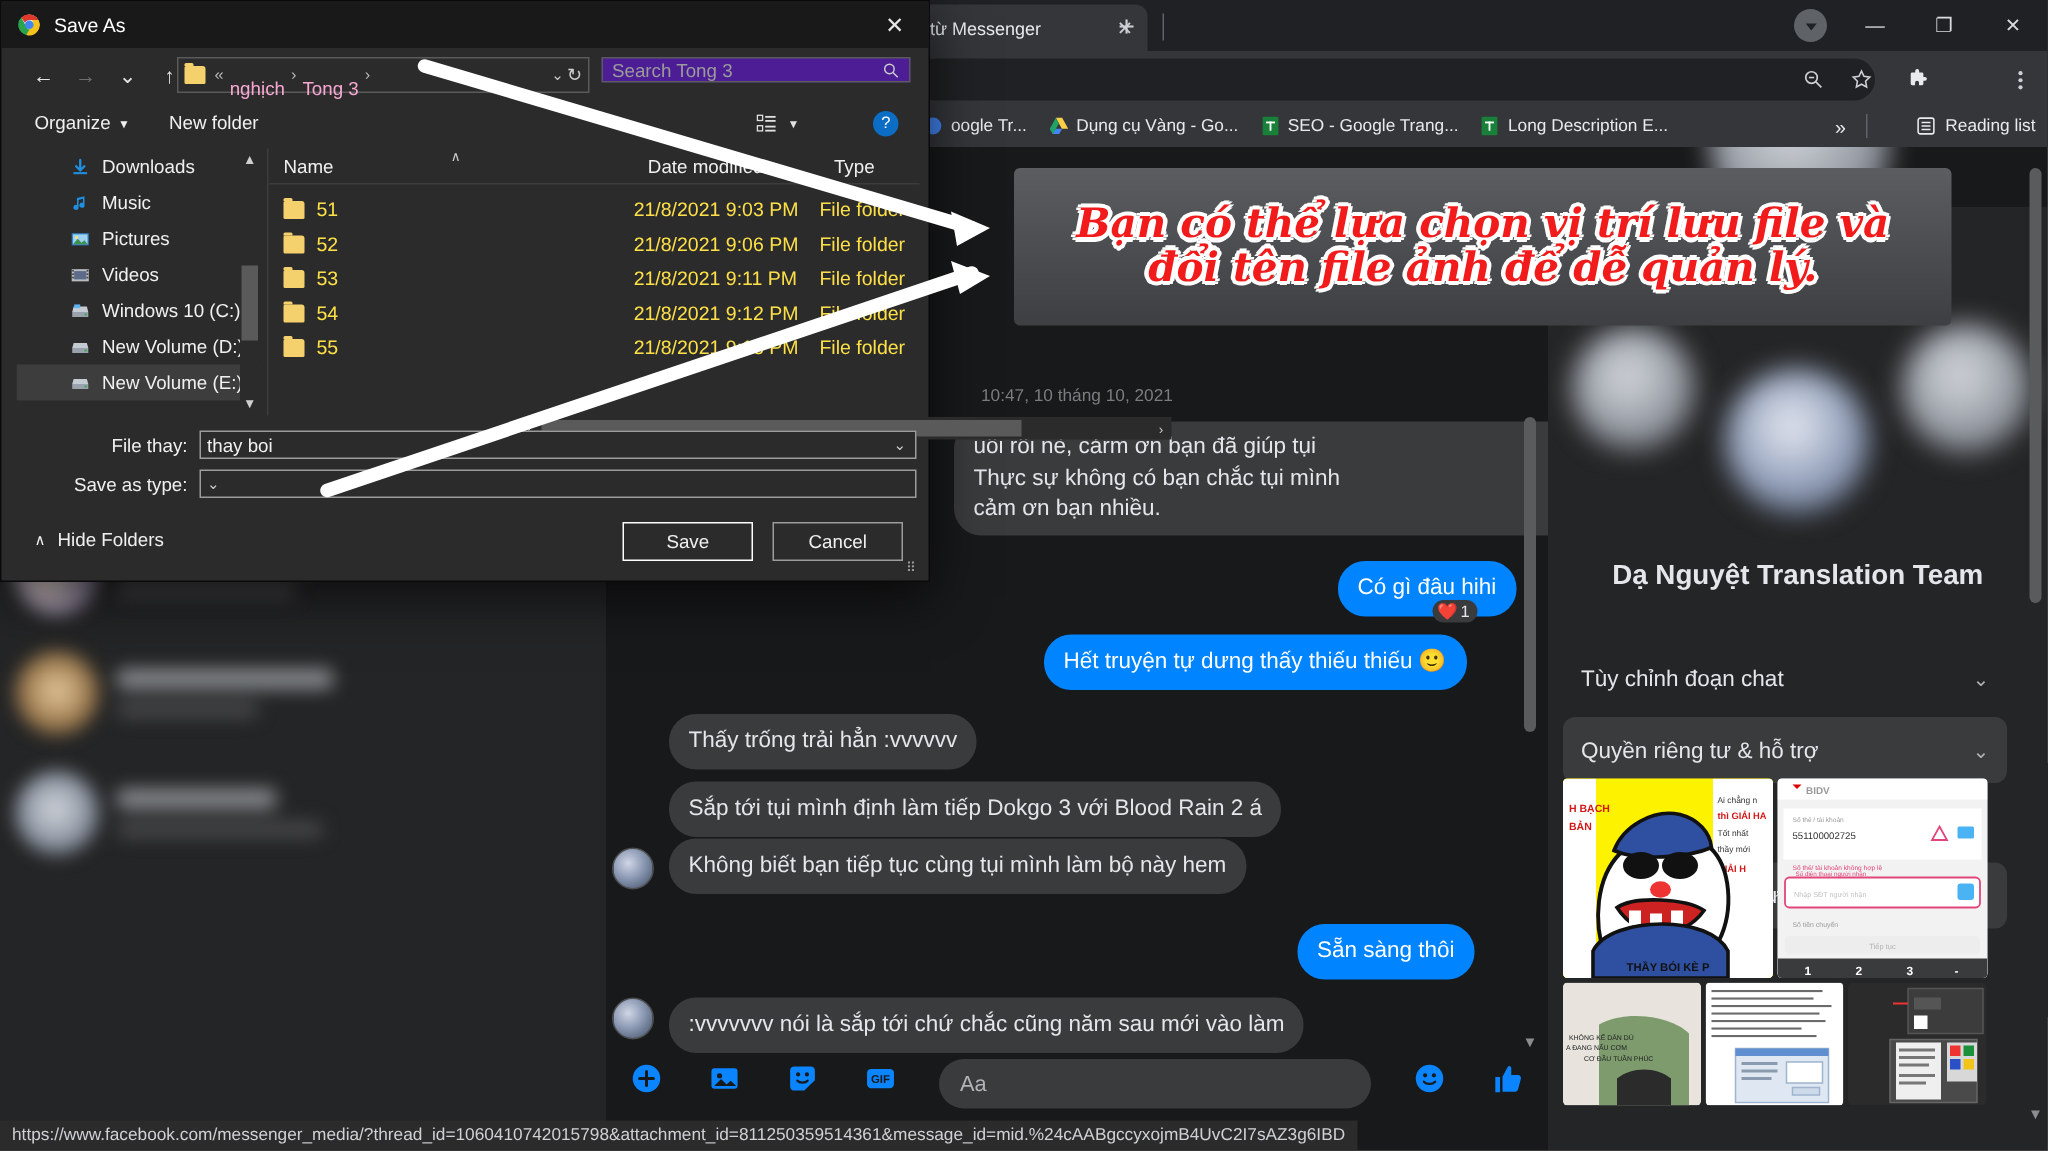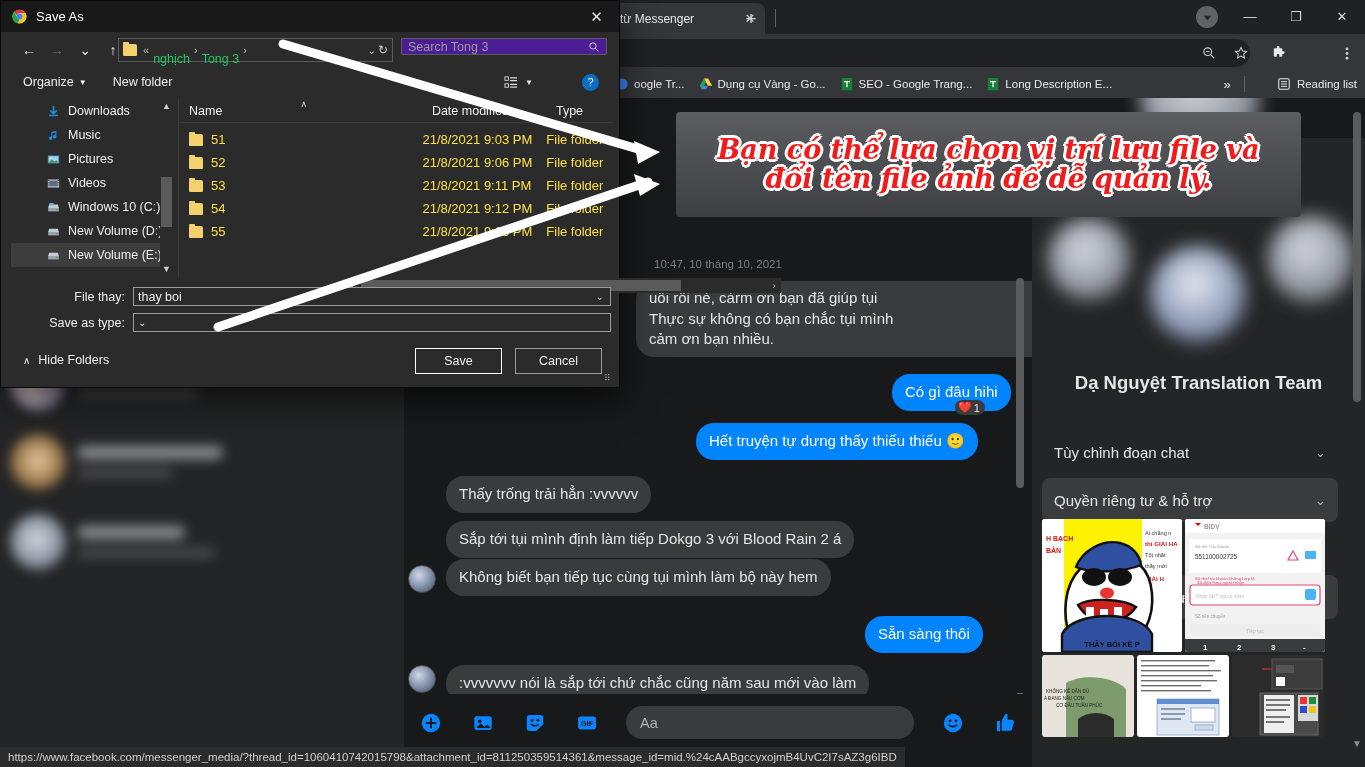--- a/index.html
+++ b/index.html
@@ -153,22 +153,22 @@
     position: absolute; left: 0; top: 170px; width: 8px; height: 210px;
     background: #5a5b5d; border-radius: 4px;
   }
   .sb-arrow {
     position: absolute; right: 6px; width: 12px; height: 12px;
     color: #8a8d91; font-size: 10px; text-align: center;
   }
 
   
   .composer {
-    position: absolute; left: 0; bottom: 16px; width: 628px; height: 57px;
-    background: #18191a; display: flex; align-items: center; padding: 0 14px; gap: 26px;
+    position: absolute; left: 0; bottom: 4px; width: 628px; height: 57px;
+    background: #18191a; display: flex; align-items: flex-start; padding: 0 14px; gap: 26px;
   }
   .comp-ico {
     width: 26px; height: 26px; flex: none;
     display: flex; align-items: center; justify-content: center;
   }
   .comp-field {
     flex: 1; height: 33px; background: #3a3b3c; border-radius: 17px;
     display: flex; align-items: center; padding: 0 14px;
     color: #b0b3b8; font-size: 14.5px;
   }
@@ -237,21 +237,21 @@
   .nav-btn {
     width: 28px; height: 28px; display: flex; align-items: center;
     justify-content: center; color: #e6e6e6; font-size: 14px; flex: none;
   }
   .nav-btn.dim { color: #6d6d6d; }
   .crumbbar {
     position: absolute; left: 117px; top: 37px; width: 275px; height: 24px;
     background: #2b2b2b; border: 1px solid #5a5a5a;
     display: flex; align-items: center; padding: 0 2px 0 4px;
   }
-  .crumb { padding: 0 3px; color: #22c55e; font-size: 12.5px; white-space: nowrap; margin-top: 18px; }
+  .crumb { padding: 0 3px; color: #f9a8d4; font-size: 12.5px; white-space: nowrap; margin-top: 18px; }
   .crumb-sep { color: #b9b9b9; font-size: 11px; padding: 0 1px; }
   .searchbox {
     position: absolute; left: 400px; top: 37px; width: 206px; height: 17px;
     background: #4c1d95; border: 1px solid #5a5a5a;
     display: flex; align-items: center; padding: 0 6px;
   }
   .search-ph { color: #9b9b9b; font-size: 12.5px; flex: 1; }
   .sa-toolbar2 {
     position: absolute; left: 0; top: 68px; width: 100%; height: 26px;
     display: flex; align-items: center; padding-left: 22px; gap: 26px;

